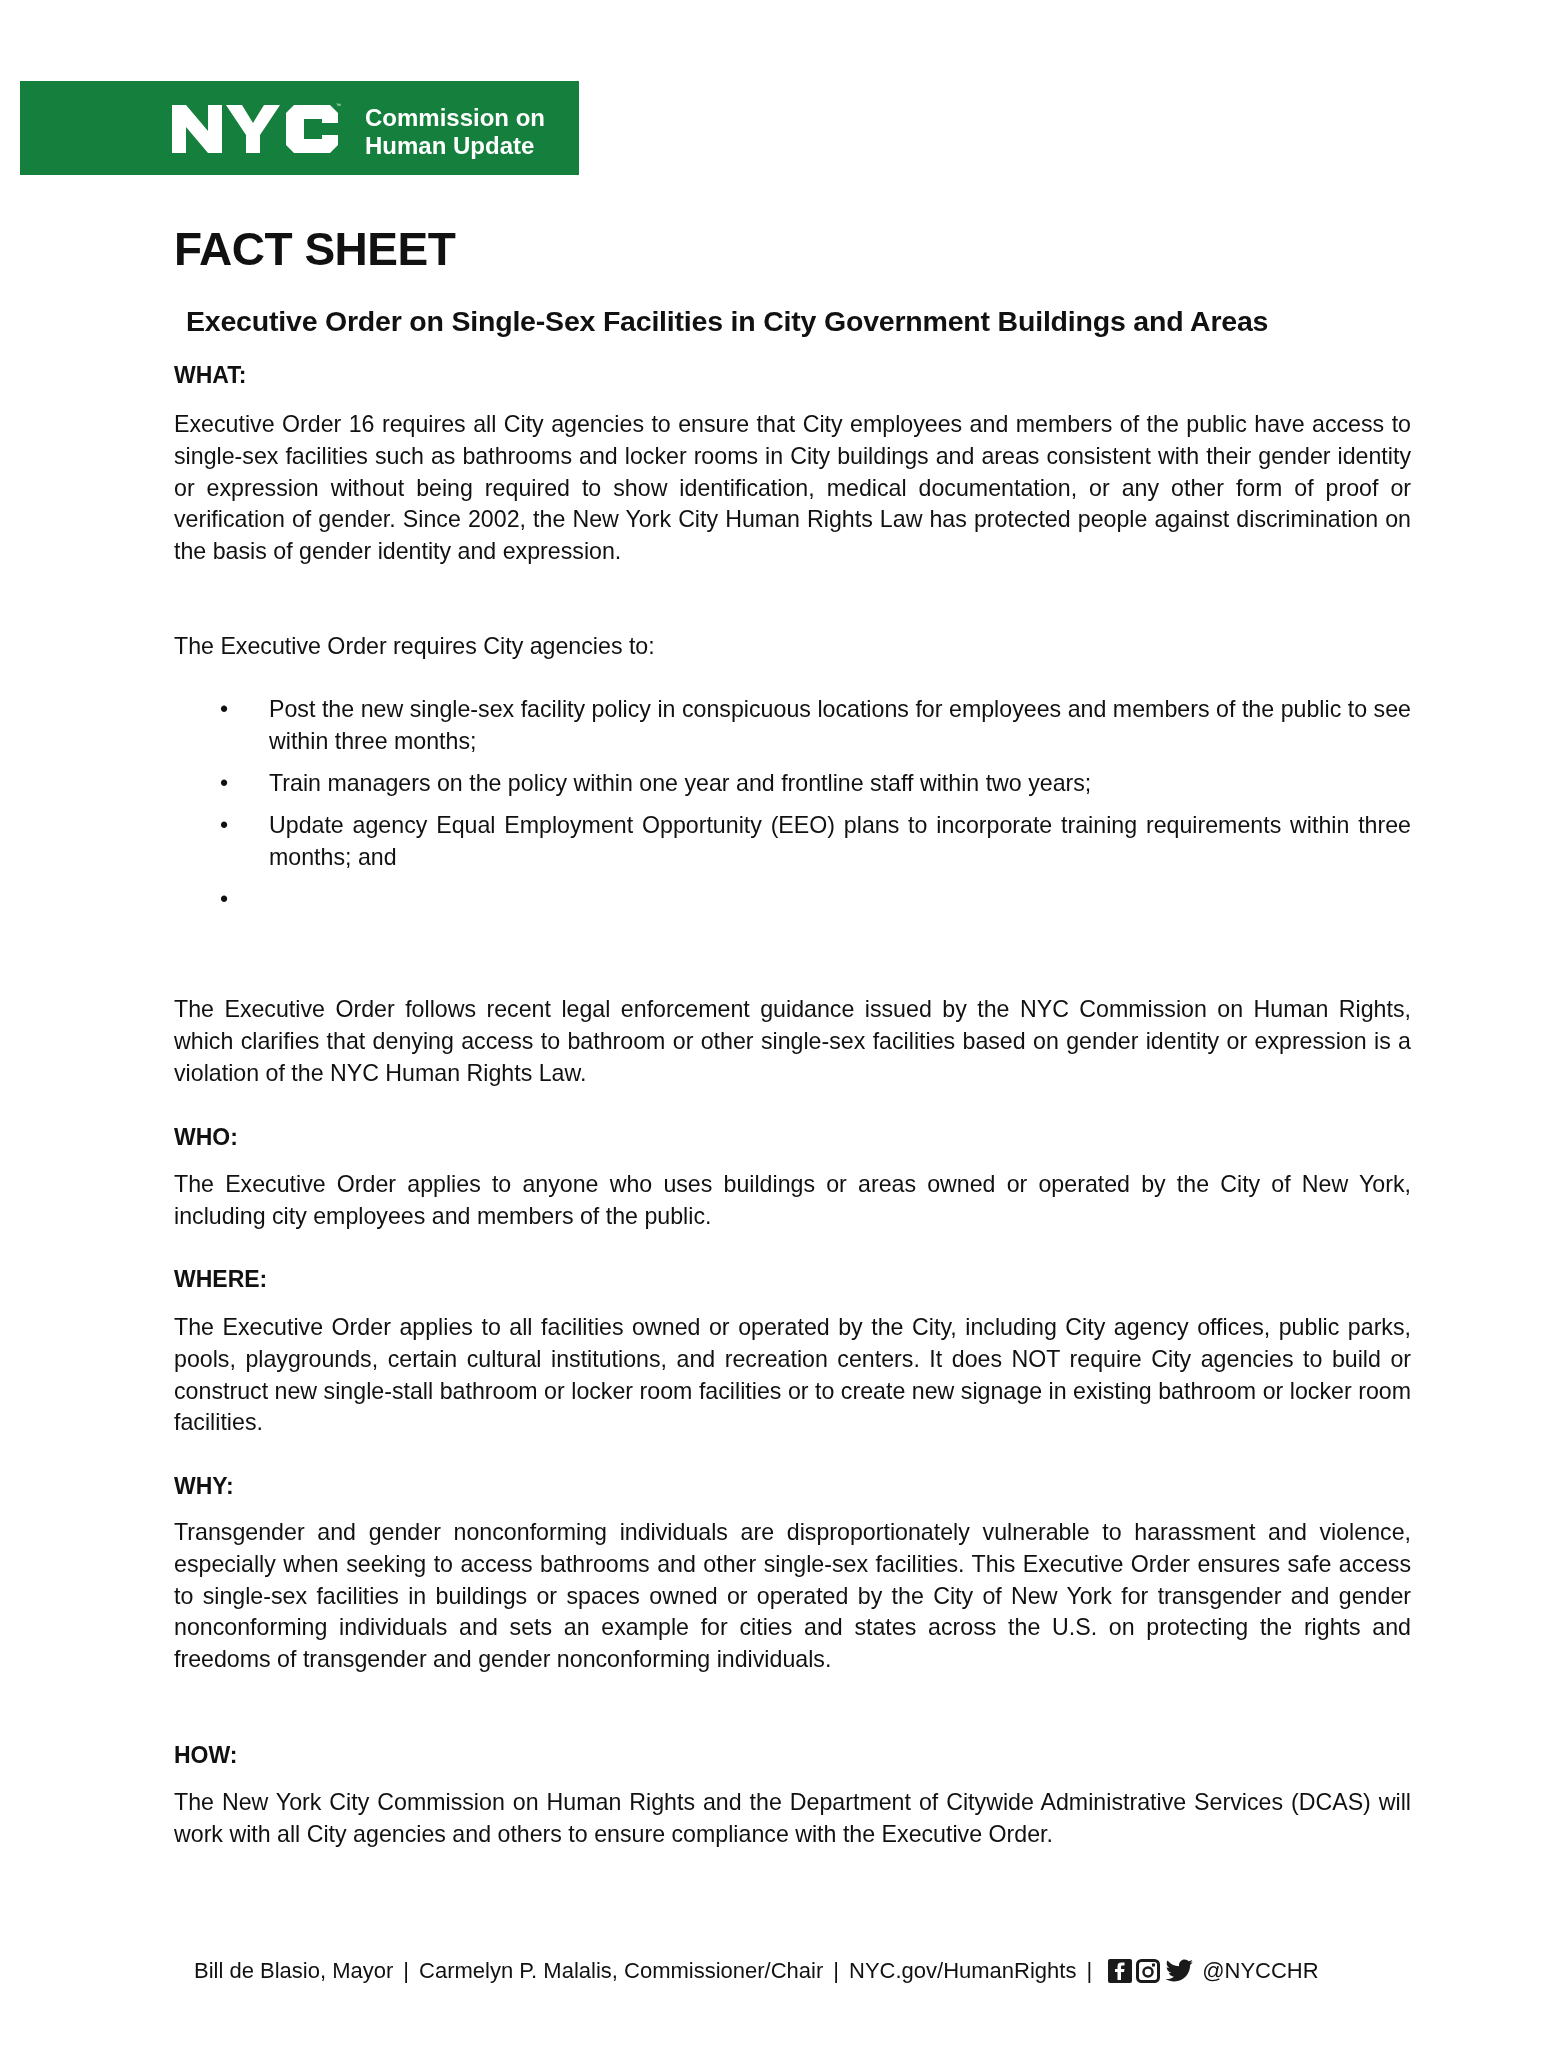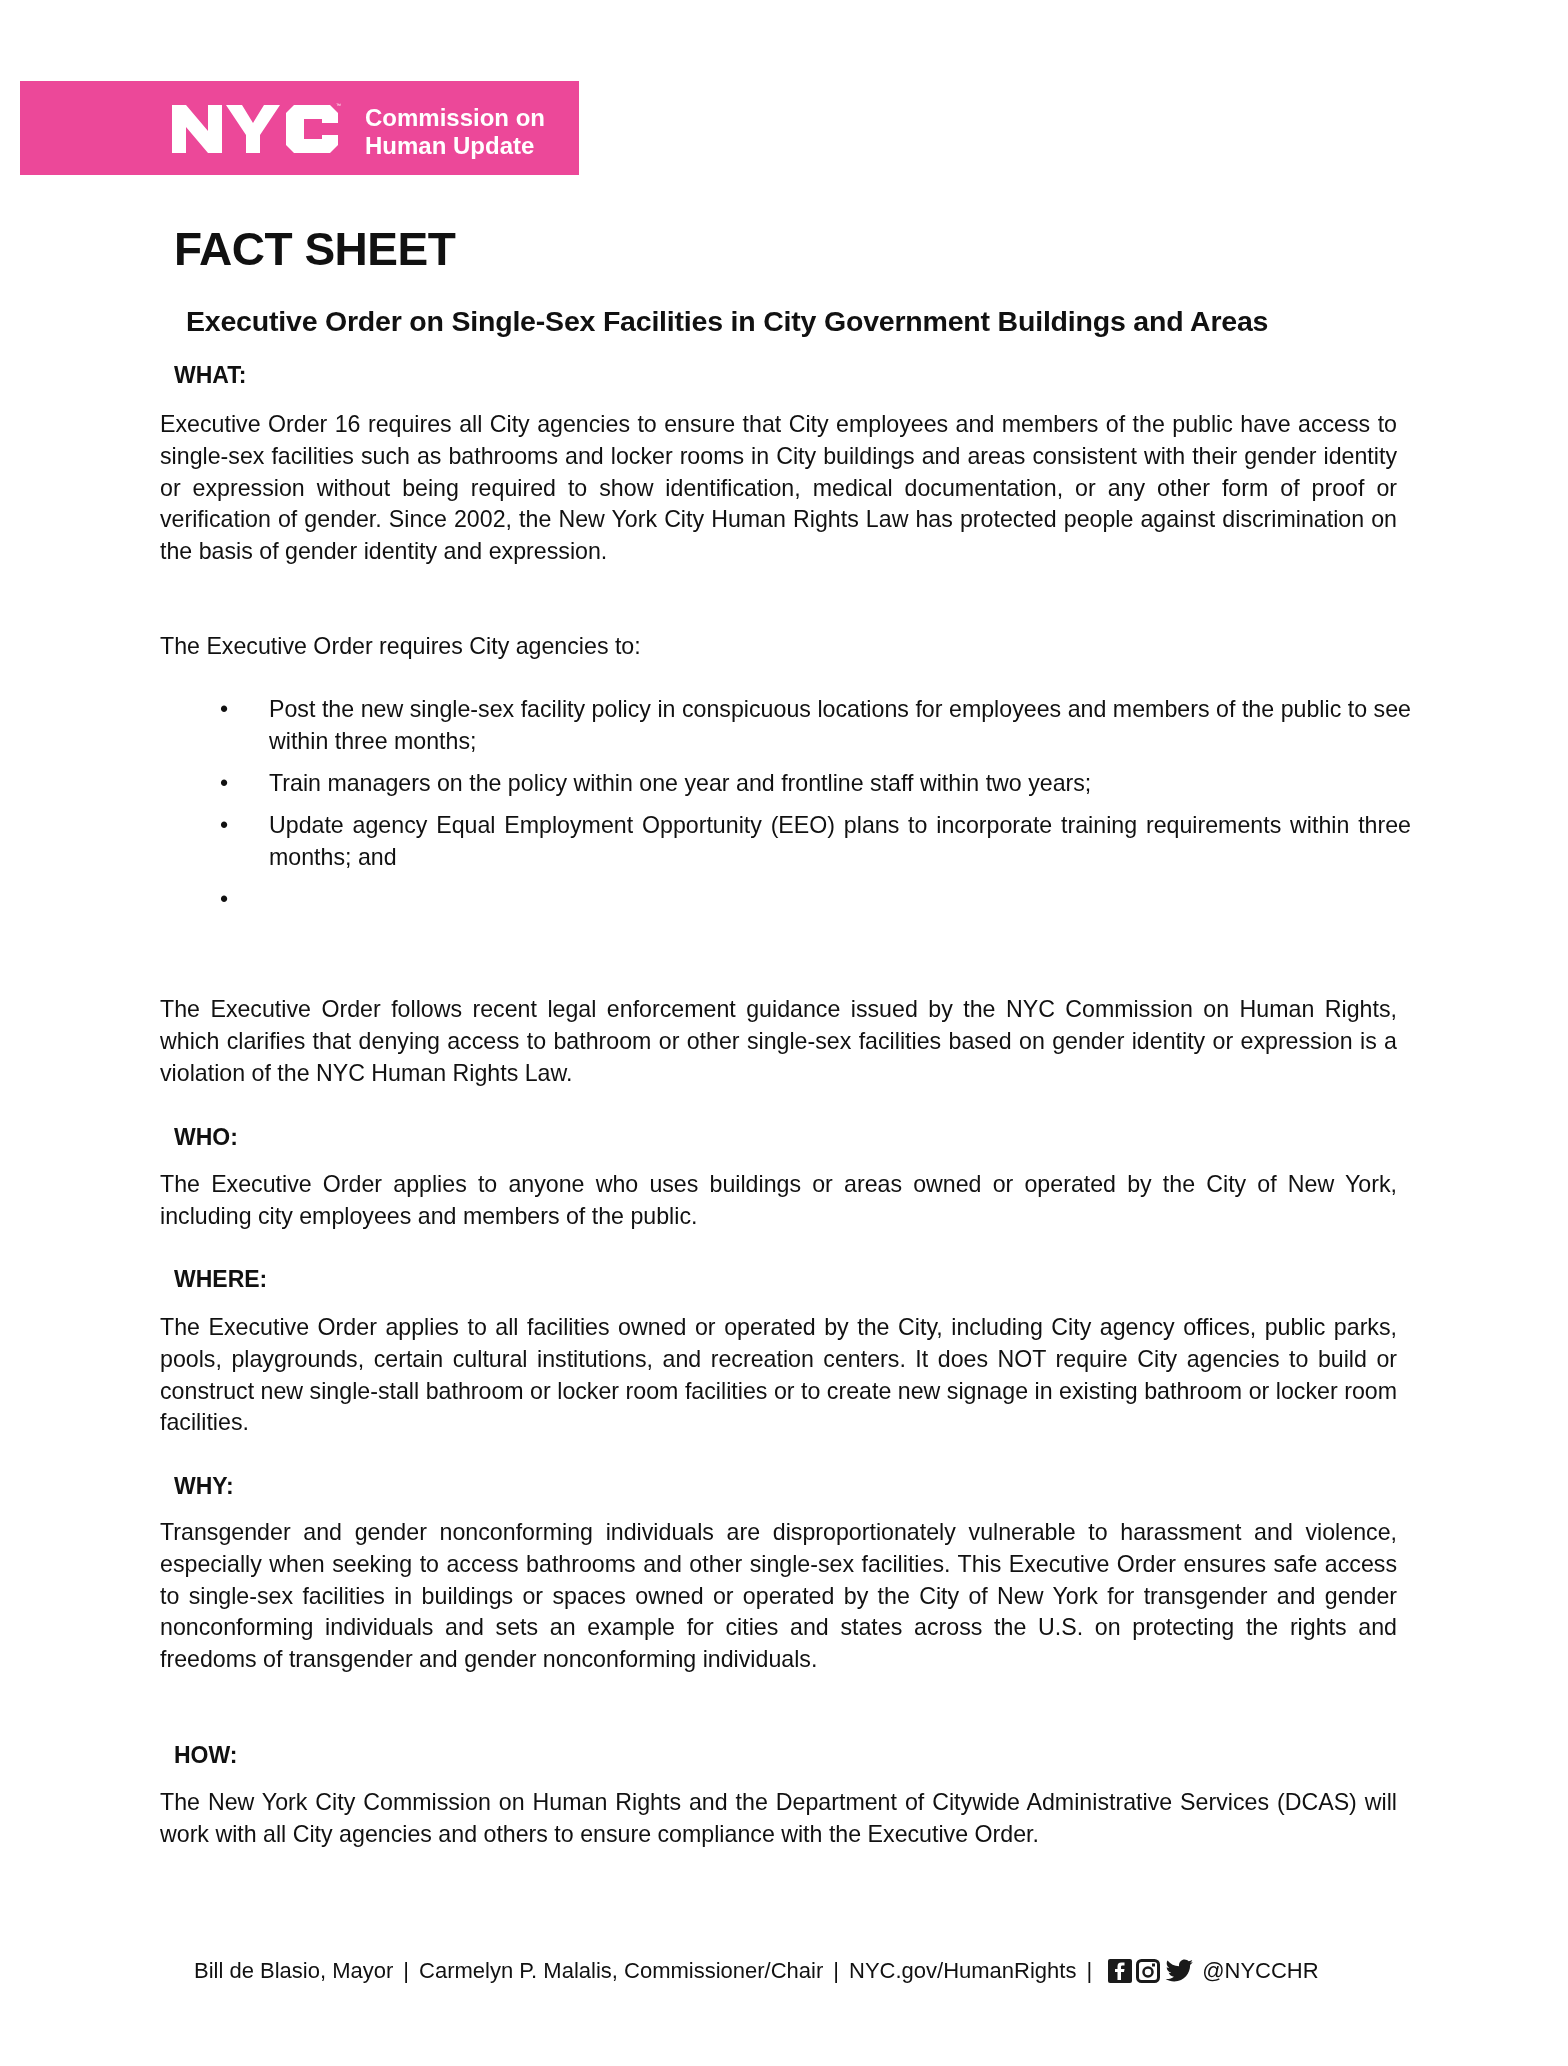--- a/index.html
+++ b/index.html
@@ -1,25 +1,25 @@
 <!DOCTYPE html>
 <html><head>
 <meta charset="utf-8">
 <style>
   html, body { margin:0; padding:0; background:#ffffff; }
   body { width:1568px; height:2066px; position:relative; overflow:hidden;
          font-family:"Liberation Sans", sans-serif; color:#111; }
-  .banner { position:absolute; left:20px; top:81px; width:559px; height:94px; background:#ec4899; }
+  .banner { position:absolute; left:20px; top:81px; width:559px; height:94px; background:#15803d; }
   .nyc-logo { position:absolute; left:150px; top:20px; width:175px; height:56px; }
   .org-name { position:absolute; left:345px; top:23px; color:#fff; font-weight:bold; font-size:24px; line-height:28px; }
   .org-name div { white-space:nowrap; }
   .title { position:absolute; left:174px; top:222px; font-size:46px; font-weight:bold; letter-spacing:-0.5px; margin:0; }
   .subtitle { position:absolute; left:174px; top:293px; font-size:28.5px; font-weight:bold; margin:12px; white-space:nowrap; letter-spacing:-0.2px; }
   .h { position:absolute; left:174px; font-size:23px; font-weight:bold; margin:0; }
-  .p { position:absolute; left:160px; width:1237px; font-size:23.2px; line-height:31.8px; text-align:justify; margin:0; }
+  .p { position:absolute; left:174px; width:1237px; font-size:23.2px; line-height:31.8px; text-align:justify; margin:0; }
   .bullets { position:absolute; left:174px; width:1237px; top:694px; margin:0; padding:0; list-style:none; }
   .bullets li { position:relative; padding-left:95px; font-size:23.2px; line-height:31.8px; text-align:justify; margin-bottom:10.5px; }
   .bullets li .dot { position:absolute; left:46px; top:0; }
   .footer { position:absolute; left:194px; top:1958px; font-size:22px; white-space:nowrap; display:flex; align-items:center; }
   .footer .sep { margin:0 10px; }
   .social { display:inline-flex; align-items:center; gap:4px; margin:0 8px 0 6px; }
   .social svg { display:block; }
 </style>
 </head>
 <body>

